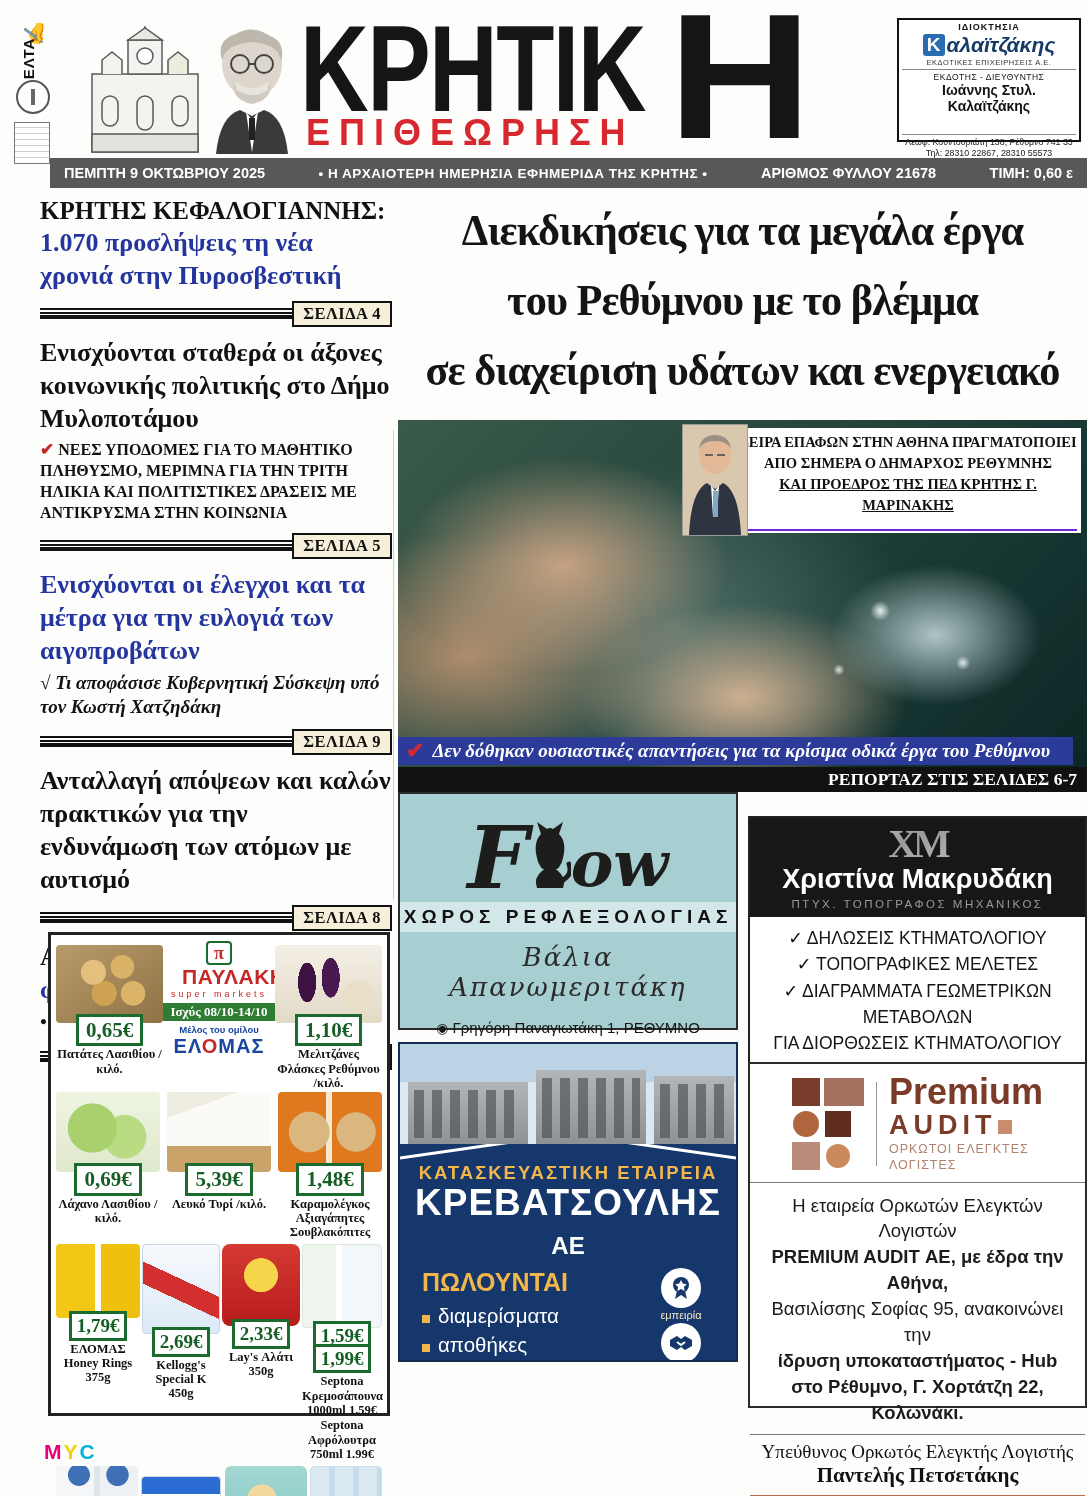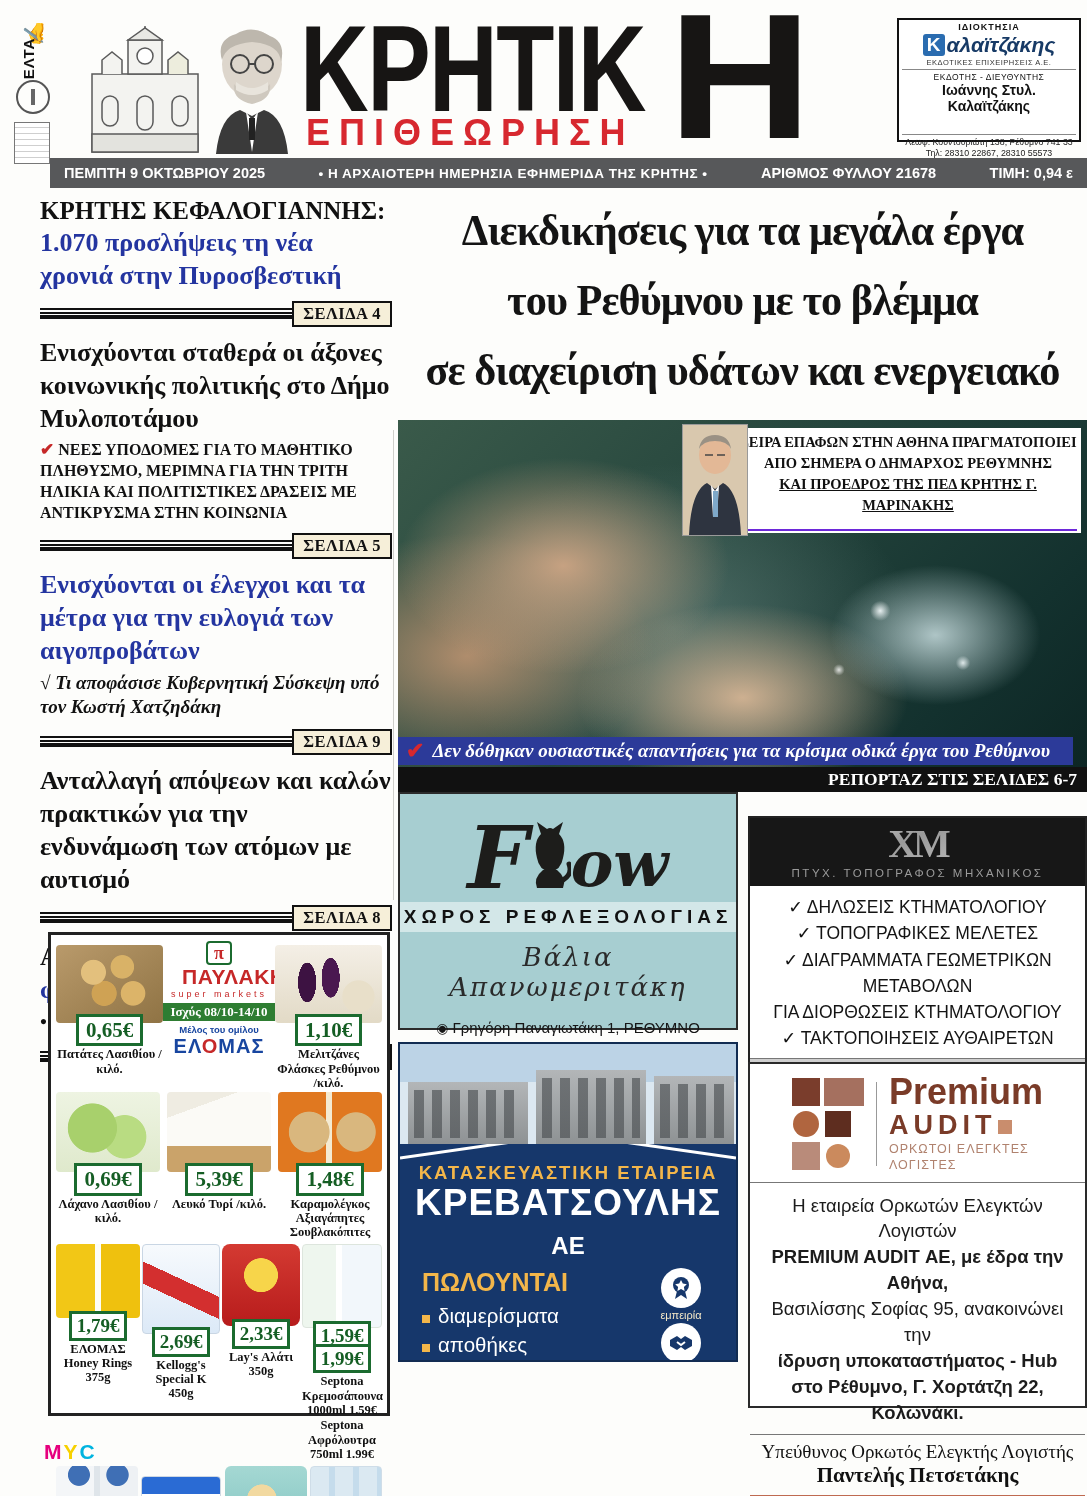--- a/index.html
+++ b/index.html
@@ -263,21 +263,21 @@
     <div class="pub-line">Λεωφ. Κουντουριώτη 138, Ρέθυμνο 741 33</div>
     <div class="pub-line">Τηλ: 28310 22867, 28310 55573</div>
     <div class="pub-line">e-mail: info@kritep.gr</div>
     <div class="pub-line pub-code">ΚΩΔΙΚΟΣ 1873</div>
   </div>
 
   <div class="datebar">
     <span>ΠΕΜΠΤΗ 9 ΟΚΤΩΒΡΙΟΥ 2025</span>
     <span class="slogan">• Η ΑΡΧΑΙΟΤΕΡΗ ΗΜΕΡΗΣΙΑ ΕΦΗΜΕΡΙΔΑ ΤΗΣ ΚΡΗΤΗΣ •</span>
     <span>ΑΡΙΘΜΟΣ ΦΥΛΛΟΥ 21678</span>
-    <span>ΤΙΜΗ: 0,94 ε</span>
+    <span>ΤΙΜΗ: 0,60 ε</span>
   </div>
 
   <div class="leftcol">
 
     <div class="article">
       <div class="kicker">ΚΡΗΤΗΣ ΚΕΦΑΛΟΓΙΑΝΝΗΣ:</div>
       <div class="hl blue">1.070 προσλήψεις τη νέα χρονιά στην Πυροσβεστική</div>
       <div class="sep">
           <div class="lines"></div>
         <span class="page-badge">ΣΕΛΙΔΑ 4</span>
@@ -384,20 +384,21 @@
         &nbsp;&nbsp;
         <span class="ic">⊕</span>
         <span>www.flowandflaw.gr</span>
       </div>
     </div>
   </div>
 
   <div class="ad-mak">
     <div class="mak-head">
       <div class="mak-logo">ΧΜ</div>
+      <div class="mak-name">Χριστίνα Μακρυδάκη</div>
       <div class="mak-title">ΠΤΥΧ. ΤΟΠΟΓΡΑΦΟΣ ΜΗΧΑΝΙΚΟΣ</div>
     </div>
     <div class="mak-list">
       <div>✓ ΔΗΛΩΣΕΙΣ ΚΤΗΜΑΤΟΛΟΓΙΟΥ</div>
       <div>✓ ΤΟΠΟΓΡΑΦΙΚΕΣ ΜΕΛΕΤΕΣ</div>
       <div>✓ ΔΙΑΓΡΑΜΜΑΤΑ ΓΕΩΜΕΤΡΙΚΩΝ ΜΕΤΑΒΟΛΩΝ</div>
       <div>ΓΙΑ ΔΙΟΡΘΩΣΕΙΣ ΚΤΗΜΑΤΟΛΟΓΙΟΥ</div>
       <div>✓ ΤΑΚΤΟΠΟΙΗΣΕΙΣ ΑΥΘΑΙΡΕΤΩΝ</div>
     </div>
     <div class="mak-foot">

